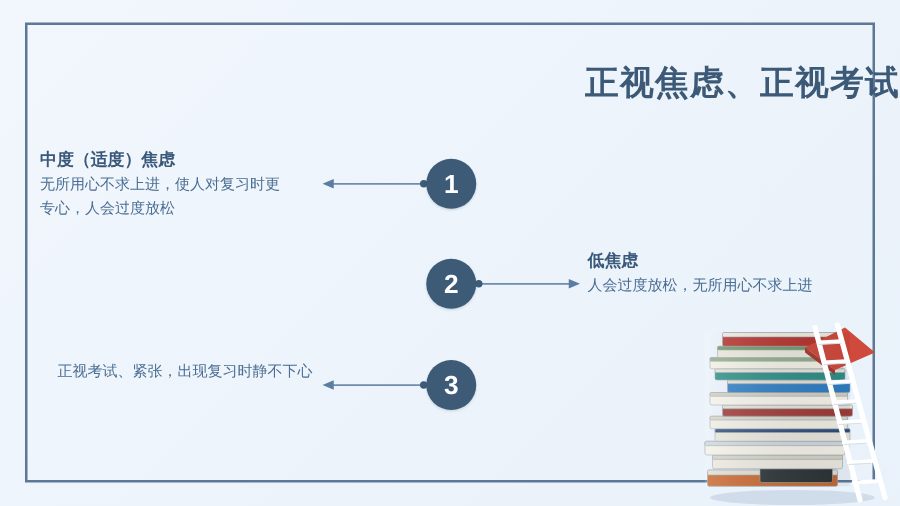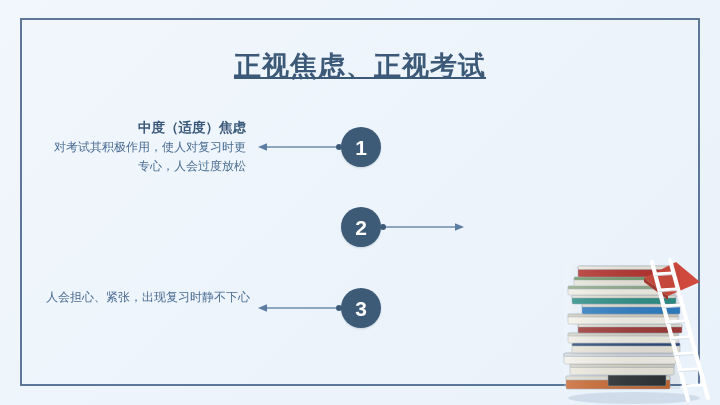--- a/index.html
+++ b/index.html
@@ -33,27 +33,26 @@
     box-sizing: border-box;
     pointer-events: none;
   }
 
   
   .title {
     position: absolute;
     left: 0;
     top: 48px;
     width: 720px;
-    text-align: center;
+    text-align: right;
     font-size: 27px;
     font-weight: bold;
     color: #3c5a78;
     letter-spacing: 1px;
     white-space: nowrap;
-    text-decoration: underline;
   }
 
   
   .circle {
     position: absolute;
     width: 40px;
     height: 40px;
     border-radius: 50%;
     background: #3d5a77;
     color: #ffffff;
@@ -91,24 +90,24 @@
     white-space: nowrap;
   }
   .block .body {
     font-size: 12px;
     color: #4a6d93;
     line-height: 1.55;
     white-space: nowrap;
   }
 
   .block-1 {
-    left: 16px;
+    left: 32px;
     top: 118px;
     width: 230px;
-    text-align: right;
+    text-align: left;
   }
   .block-2 {
     left: 470px;
     top: 199px;
     width: 230px;
     text-align: left;
   }
   .block-3 {
     left: 20px;
     top: 288px;
@@ -129,43 +128,47 @@
 <body>
 
 <div class="slide">
 
   <div class="frame"></div>
 
   <div class="title">正视焦虑、正视考试</div>
 
   <div class="block block-1">
     <div class="heading">中度（适度）焦虑</div>
-    <div class="body">对考试其积极作用，使人对复习时更</div>
+    <div class="body">无所用心不求上进，使人对复习时更</div>
     <div class="body">专心，人会过度放松</div>
   </div>
 
   <svg class="connector conn-1" viewBox="0 0 86 12">
     <line x1="8" y1="6" x2="80" y2="6" stroke="#6d8cae" stroke-width="1.4"></line>
     <circle cx="81" cy="6" r="3" fill="#3d5a77"></circle>
     <path d="M0 6 L9 2.2 L9 9.8 Z" fill="#5c7da2"></path>
   </svg>
 
   <div class="circle circle-1">1</div>
 
   <div class="circle circle-2">2</div>
 
   <svg class="connector conn-2" viewBox="0 0 86 12">
     <line x1="6" y1="6" x2="78" y2="6" stroke="#6d8cae" stroke-width="1.4"></line>
     <circle cx="5" cy="6" r="3" fill="#3d5a77"></circle>
     <path d="M86 6 L77 2.2 L77 9.8 Z" fill="#5c7da2"></path>
   </svg>
 
+  <div class="block block-2">
+    <div class="heading">低焦虑</div>
+    <div class="body">人会过度放松，无所用心不求上进</div>
+  </div>
 
   <div class="block block-3">
-    <div class="body">人会担心、紧张，出现复习时静不下心</div>
+    <div class="body">正视考试、紧张，出现复习时静不下心</div>
   </div>
 
   <svg class="connector conn-3" viewBox="0 0 86 12">
     <line x1="8" y1="6" x2="80" y2="6" stroke="#6d8cae" stroke-width="1.4"></line>
     <circle cx="81" cy="6" r="3" fill="#3d5a77"></circle>
     <path d="M0 6 L9 2.2 L9 9.8 Z" fill="#5c7da2"></path>
   </svg>
 
   <div class="circle circle-3">3</div>
 

